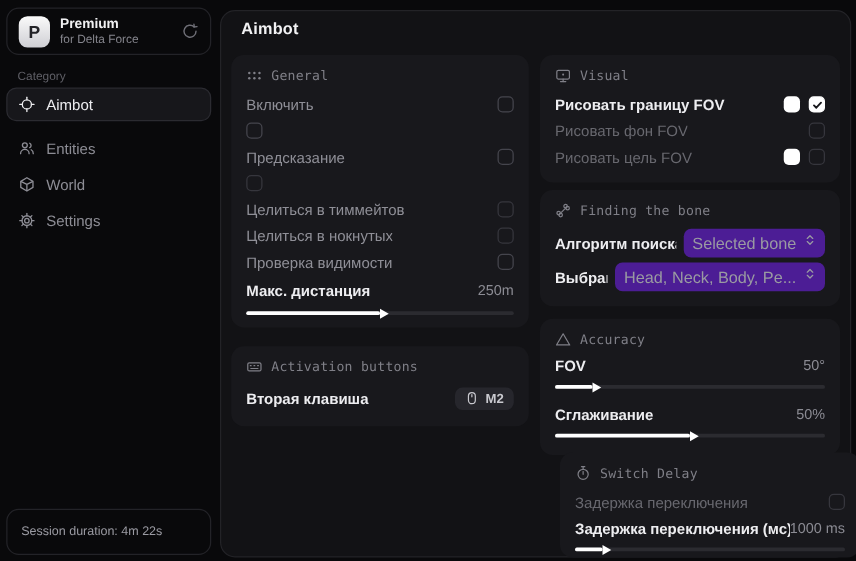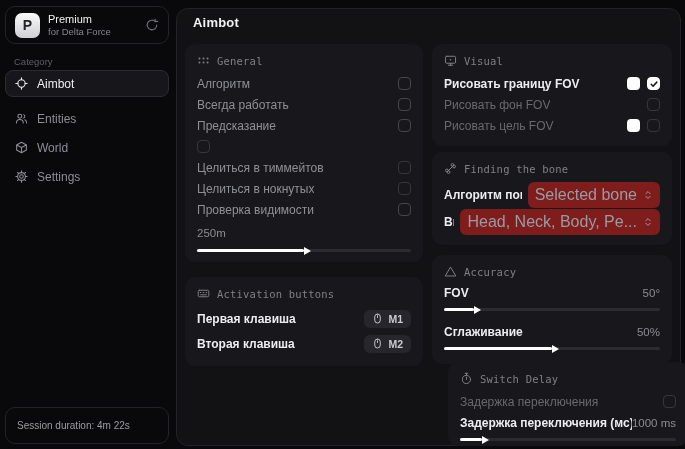--- a/index.html
+++ b/index.html
@@ -38,31 +38,31 @@
   .ctrl-group { display:flex; align-items:center; gap:7px; }
   .swatch { width:13px; height:13px; border-radius:4px; background:#ffffff; flex-shrink:0; }
 
   .slider { position:relative; height:3px; background:#2b2b30; border-radius:2px; margin-top:6px; }
   .slider-fill { position:absolute; left:0; top:0; height:3px; background:#ffffff; border-radius:2px; }
   .slider-fill::after { content:""; position:absolute; right:-7px; top:50%; transform:translateY(-50%);
     border-left:7px solid #ffffff; border-top:4px solid transparent; border-bottom:4px solid transparent; }
 
   .badge { display:flex; align-items:center; gap:5px; background:#26262c; border-radius:6px;
     padding:3px 8px; font-size:10.5px; font-weight:bold; color:#c9c9cf; }
-  .dropdown { display:flex; align-items:center; gap:6px; background:#7f1d1d; border-radius:6px;
-    padding:4px 7px; font-size:16px; color:#9a9aa2; white-space:nowrap; flex-shrink:0; }
+  .dropdown { display:flex; gap:6px; background:#4c1d95; border-radius:6px;
+    padding:4px 7px; font-size:13px; color:#9a9aa2; white-space:nowrap; flex-shrink:0; }
 
   
   .logo-card { position:absolute; left:5px; top:6px; width:164px; height:38px;
     border:1px solid #232328; border-radius:10px; display:flex; align-items:center;
     padding:0 9px; gap:8px; }
   .logo-badge { width:25px; height:25px; border-radius:7px;
     background:linear-gradient(180deg,#fafafa,#cfcfd4); color:#232327;
     font-weight:bold; font-size:14px; display:flex; align-items:center; justify-content:center; }
-  .logo-title { font-size:11px; font-weight:normal; color:#f0f0f2; line-height:1.2; }
+  .logo-title { font-size:11px; font-weight:bold; color:#f0f0f2; line-height:1.2; }
   .logo-sub { font-size:9.5px; color:#85858d; }
   .sync-btn { margin-left:auto; color:#6f6f77; display:flex; }
 
   .cat-label { position:absolute; left:14px; top:56px; font-size:9.5px; color:#5f5f66; }
 
   .nav { position:absolute; left:5px; top:70px; width:164px; }
   .nav-item { display:flex; align-items:center; gap:9px; height:27px; padding:0 9px;
     border-radius:8px; font-size:12px; color:#8d8d95; margin-bottom:2px;
     border:1px solid transparent; }
   .nav-item svg { flex-shrink:0; }
@@ -161,25 +161,24 @@
             <circle cx="8" cy="5.5" r="1.2"></circle>
             <circle cx="13" cy="5.5" r="1.2"></circle>
           <circle cx="3" cy="10.5" r="1.2"></circle>
             <circle cx="8" cy="10.5" r="1.2"></circle>
             <circle cx="13" cy="10.5" r="1.2"></circle>
         </svg>
       </span>
       <span>General</span>
     </div>
     <div class="row">
-      <span class="lbl">Алгоритм</span>
+      <span class="lbl">Включить</span>
       <span class="checkbox"></span>
     </div>
     <div class="row">
-      <span class="lbl">Всегда работать</span>
       <span class="checkbox"></span>
     </div>
     <div class="row">
       <span class="lbl">Предсказание</span>
       <span class="checkbox"></span>
     </div>
     <div class="row">
       <span class="checkbox dim"></span>
     </div>
     <div class="row">
@@ -188,48 +187,37 @@
     </div>
     <div class="row">
       <span class="lbl">Целиться в нокнутых</span>
       <span class="checkbox dim"></span>
     </div>
     <div class="row">
       <span class="lbl">Проверка видимости</span>
       <span class="checkbox"></span>
     </div>
     <div class="row" style="margin-top:2px;">
+      <span class="lbl strong">Макс. дистанция</span>
       <span class="val">250m</span>
     </div>
     <div class="slider">
       <div class="slider-fill" style="width: 50%;"></div>
     </div>
   </section>
 
   <section class="card" style="left:185px; top:277px; width:238px;">
     <div class="card-header">
       <span class="icon">
         <svg width="13" height="13" viewBox="0 0 16 16" fill="none" stroke="currentColor" stroke-width="1.2" stroke-linecap="round">
           <rect x="1.5" y="4" width="13" height="8" rx="1.5"></rect>
             <path d="M4 6.8h.8M7.6 6.8h.8M11.2 6.8h.8M4.5 9.6h7"></path>
         </svg>
       </span>
       <span>Activation buttons</span>
-    </div>
-    <div class="row row-tall">
-      <span class="lbl strong">Первая клавиша</span>
-      <span class="badge">
-        <span class="icon">
-          <svg width="11" height="11" viewBox="0 0 16 16" fill="none" stroke="currentColor" stroke-width="1.4" stroke-linecap="round">
-            <rect x="4" y="1.5" width="8" height="13" rx="4"></rect>
-              <line x1="8" y1="4" x2="8" y2="6.5"></line>
-          </svg>
-        </span>
-        <span>M1</span>
-      </span>
     </div>
     <div class="row row-tall">
       <span class="lbl strong">Вторая клавиша</span>
       <span class="badge">
         <span class="icon">
           <svg width="11" height="11" viewBox="0 0 16 16" fill="none" stroke="currentColor" stroke-width="1.4" stroke-linecap="round">
             <rect x="4" y="1.5" width="8" height="13" rx="4"></rect>
               <line x1="8" y1="4" x2="8" y2="6.5"></line>
           </svg>
         </span>

